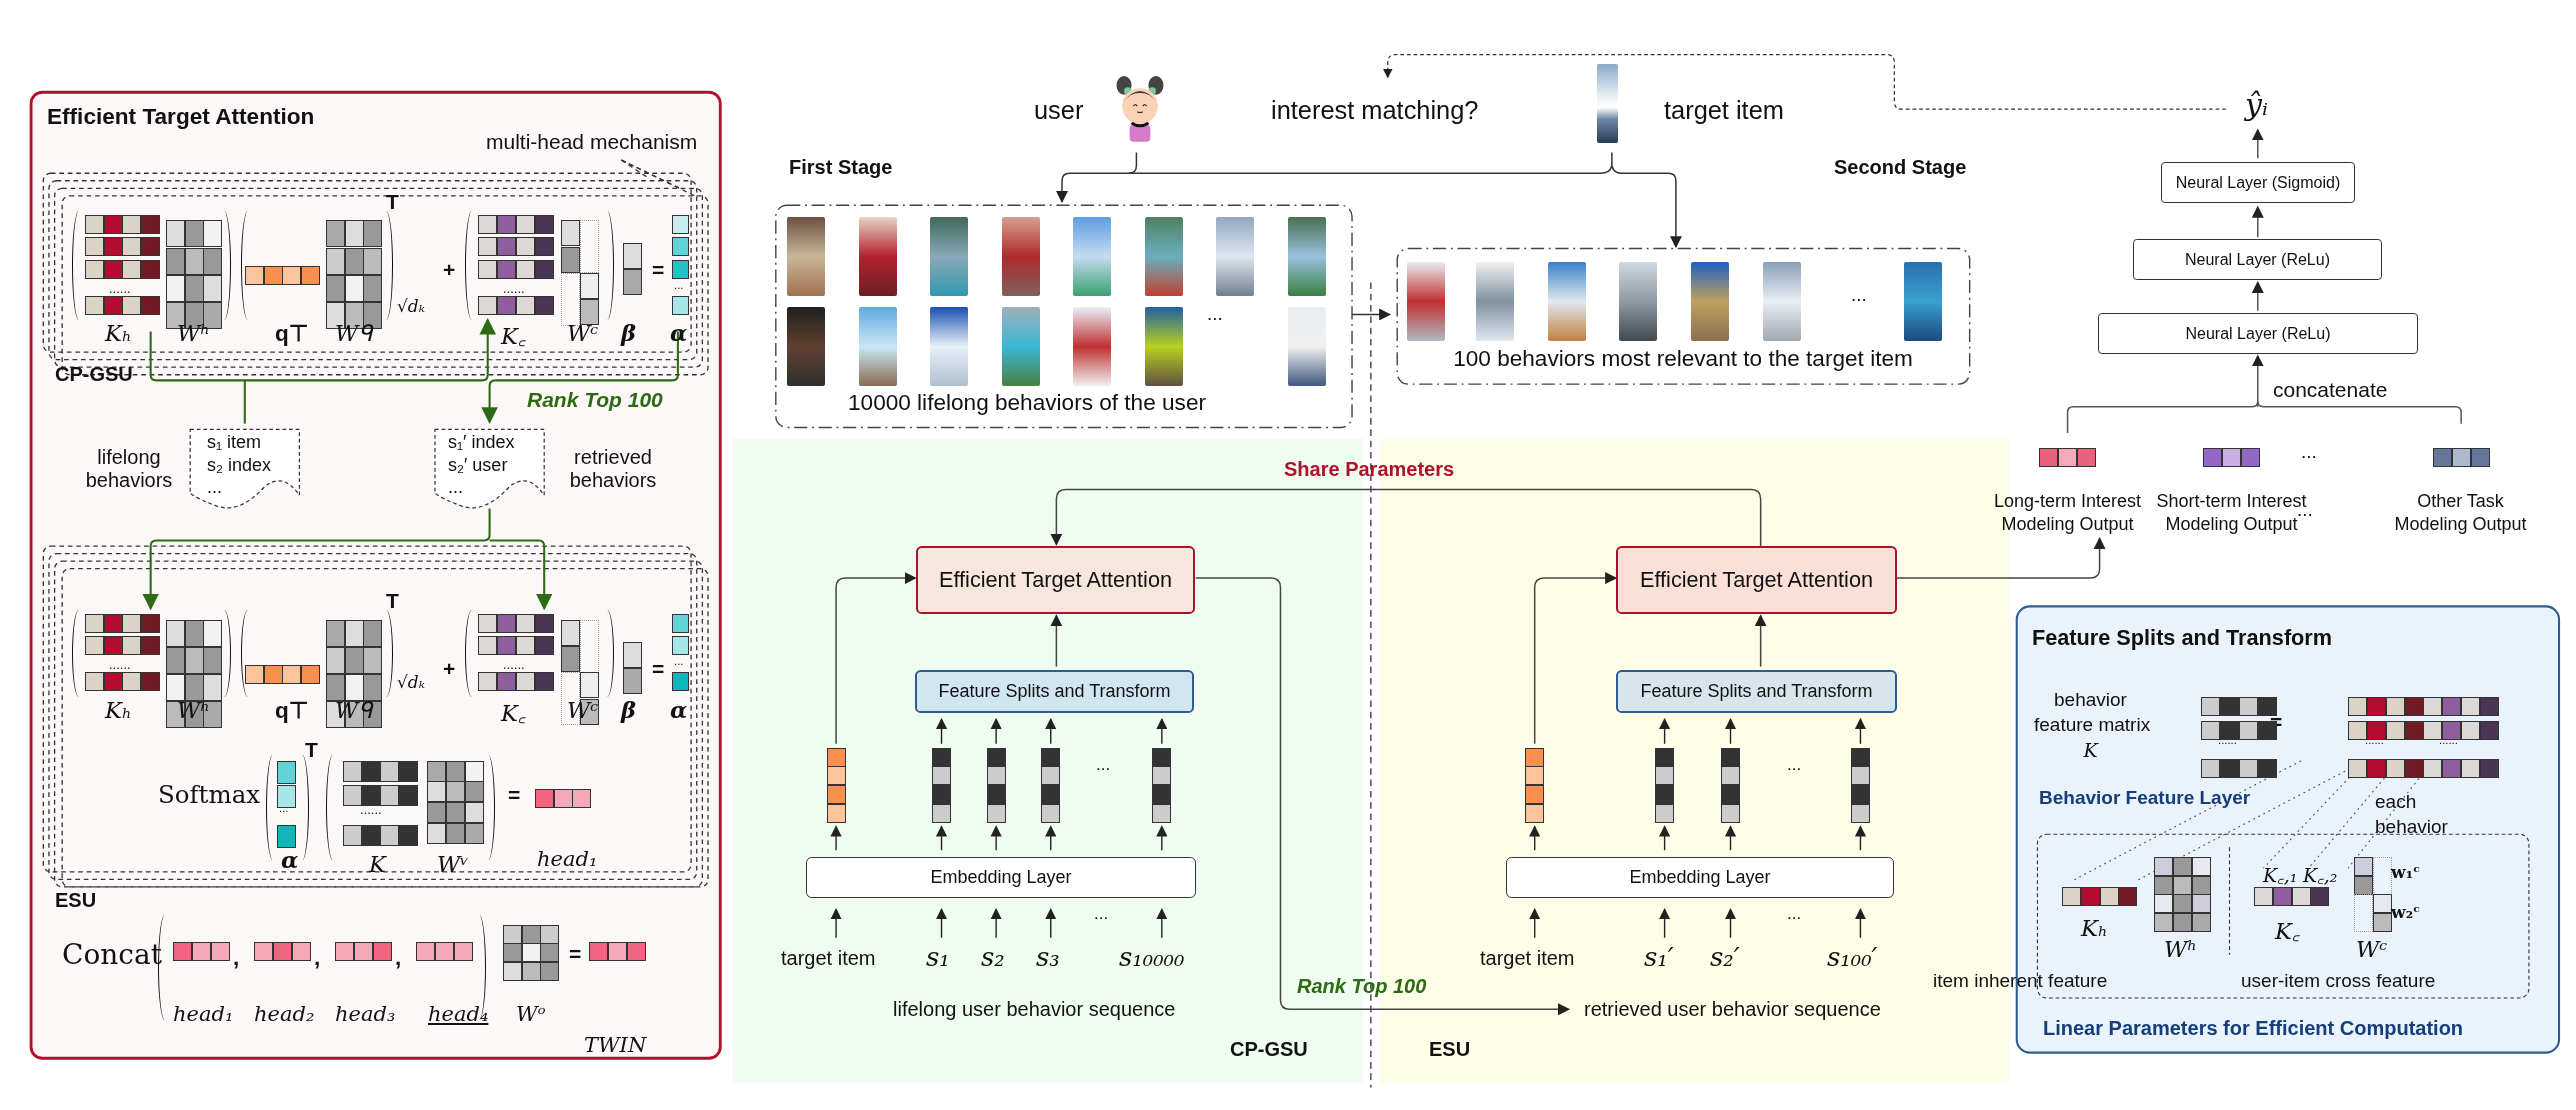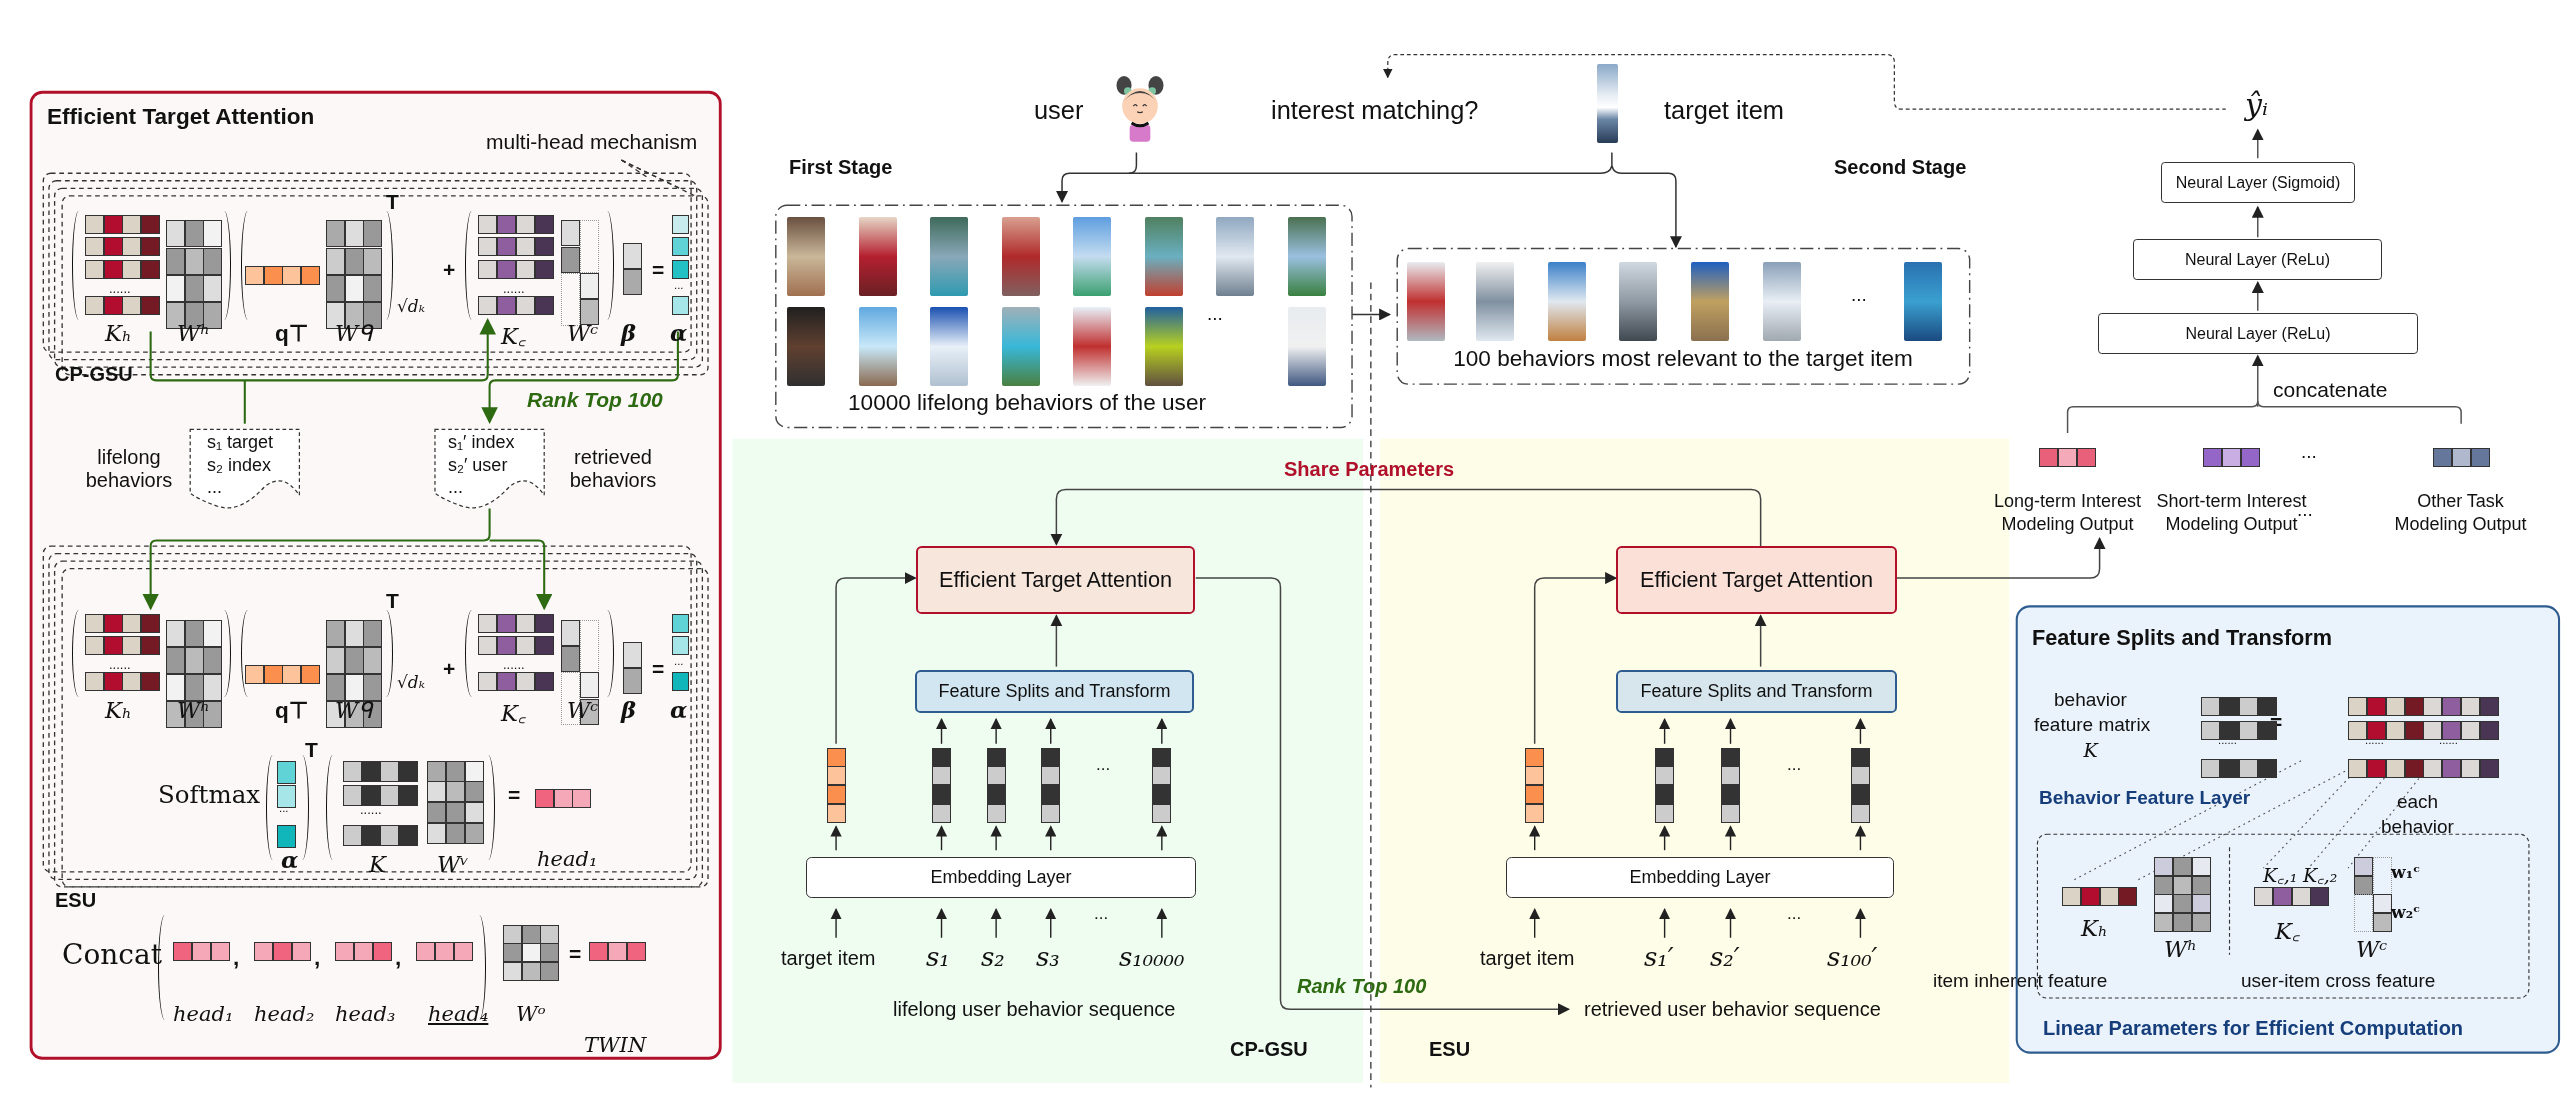--- a/index.html
+++ b/index.html
@@ -321,21 +321,21 @@
 
 <div class="lbl" style="left:77px;top:446px;font-size:20px;text-align:center;width:104px;">
   <div>lifelong</div>
   <div>behaviors</div>
 </div>
 <div class="lbl" style="left:561px;top:446px;font-size:20px;text-align:center;width:104px;">
   <div>retrieved</div>
   <div>behaviors</div>
 </div>
 <div class="lbl" style="left:207px;top:431px;font-size:18px;line-height:22.6px;">
-  <div>s₁ target</div>
+  <div>s₁ item</div>
   <div>s₂ index</div>
   <div>...</div>
 </div>
 <div class="lbl" style="left:448px;top:431px;font-size:18px;line-height:22.6px;">
   <div>s₁′ index</div>
   <div>s₂′ user</div>
   <div>...</div>
 </div>
 
 <div class="lbl serif" style="left:158px;top:780px;font-size:24.5px;font-style:normal;">Softmax</div>
@@ -643,21 +643,21 @@
     <div class="abs" style="left: 2292px; top: 887px; width: 19px; height: 19px; background: rgb(220, 216, 214); box-sizing: border-box; border: 1.1px solid rgb(51, 51, 51);"></div>
     <div class="abs" style="left: 2310px; top: 887px; width: 19px; height: 19px; background: rgb(74, 53, 84); box-sizing: border-box; border: 1.1px solid rgb(51, 51, 51);"></div>
     <div class="abs" style="left: 2354px; top: 857px; width: 19px; height: 19px; background: rgb(204, 204, 221); box-sizing: border-box; border: 1.1px solid rgb(51, 51, 51);"></div>
     <div class="abs" style="left: 2354px; top: 876px; width: 19px; height: 19px; background: rgb(153, 153, 153); box-sizing: border-box; border: 1.1px solid rgb(51, 51, 51);"></div>
     <div class="abs" style="left: 2373px; top: 857px; width: 19px; height: 38px; background: transparent; box-sizing: border-box; border: 0.9px dotted rgb(153, 153, 153);"></div>
     <div class="abs" style="left: 2354px; top: 894px; width: 19px; height: 38px; background: transparent; box-sizing: border-box; border: 0.9px dotted rgb(153, 153, 153);"></div>
     <div class="abs" style="left: 2373px; top: 894px; width: 19px; height: 19px; background: rgb(230, 233, 239); box-sizing: border-box; border: 1.1px solid rgb(51, 51, 51);"></div>
     <div class="abs" style="left: 2373px; top: 913px; width: 19px; height: 19px; background: rgb(187, 187, 187); box-sizing: border-box; border: 1.1px solid rgb(51, 51, 51);"></div>
   </div>
 <div class="lbl bold" style="left:2039px;top:787px;font-size:19px;color:#153e7a;">Behavior Feature Layer</div>
-<div class="lbl" style="left:2375px;top:789px;width:85px;text-align:center;font-size:19px;line-height:25.4px;">
+<div class="lbl" style="left:2375px;top:789px;width:85px;font-size:19px;line-height:25.4px;">
   <div>each</div>
   <div>behavior</div>
 </div>
 <div class="lbl serif" style="left:2081px;top:915px;font-size:22.6px;">Kₕ</div>
 <div class="lbl serif" style="left:2164px;top:936px;font-size:22.6px;">Wʰ</div>
 <div class="lbl serif" style="left:2263px;top:862px;font-size:19px;">K꜀,₁</div>
 <div class="lbl serif" style="left:2303px;top:862px;font-size:19px;">K꜀,₂</div>
 <div class="lbl serif" style="left:2275px;top:915px;font-size:22.6px;">K꜀</div>
 <div class="lbl serif" style="left:2356px;top:936px;font-size:22.6px;">Wᶜ</div>
 <div class="lbl bold" style="left:2391px;top:862px;font-size:17px;font-family:'DejaVu Serif',serif;">w₁ᶜ</div>

